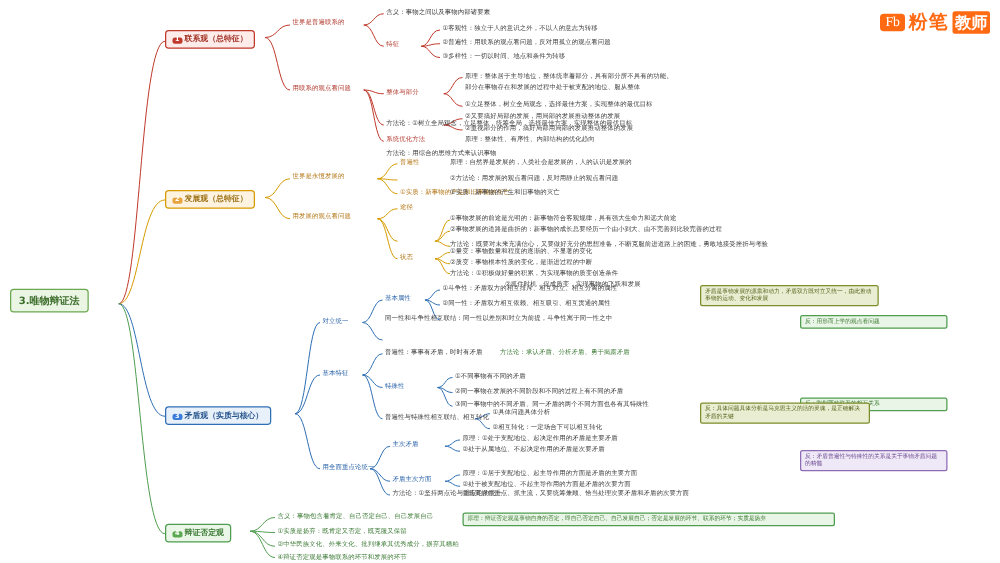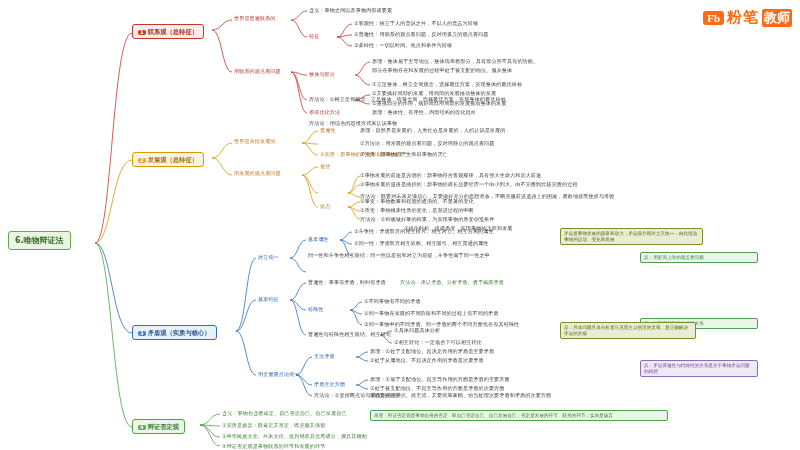--- a/index.html
+++ b/index.html
@@ -27,21 +27,21 @@
   .c-red{color:#b23a2e;}
   .c-orange{color:#b5781a;}
   .c-blue{color:#2a63a8;}
   .c-green{color:#3f7c38;}
   .c-dark{color:#3d3d3d;}
   .note{position:absolute;border-radius:2px;padding:1.5px 3px;font-size:4.6px;line-height:1.35;white-space:pre-line;}
   .note-olive{border:1px solid #7f8c2a;background:#e9eed2;color:#55621a;}
   .note-green{border:1px solid #4f9d4f;background:#e9f5e6;color:#3b7a33;}
   .note-purple{border:1px solid #8e6bb5;background:#efe8f6;color:#6c4b93;}
   .logo{position:absolute;right:8px;top:8px;display:flex;align-items:center;gap:3px;}
-  .logo .fb{background:#ff6a13;color:#fff;font-weight:bold;font-size:11px;border-radius:3px;padding:1px 4px;font-family:"Liberation Serif",serif;text-align:right;}
+  .logo .fb{background:#ff6a13;color:#fff;font-weight:normal;font-size:11px;border-radius:3px;padding:1px 4px;font-family:"Liberation Serif",serif;text-align:right;}
   .logo .cn{color:#ff6a13;font-weight:bold;font-size:15px;letter-spacing:1px;}
   .logo .js{background:#ff6a13;color:#fff;font-weight:bold;font-size:13px;padding:0 2px;border-radius:2px;}
 </style>
 </head>
 <body>
 
 <div id="root">
 
   <svg class="lines" viewBox="0 0 800 450">
     <g fill="none" stroke-width="0.8">
@@ -111,21 +111,21 @@
       <path d="M200,425 C210,425 210,446 220,446" stroke="#4f9d4f"></path>
     </g>
   </svg>
 
   <div class="logo">
     <span class="fb">Fb</span>
     <span class="cn">粉笔</span>
     <span class="js">教师</span>
   </div>
 
-  <div class="node root-node" style="left:8px;top:231px;">6.唯物辩证法</div>
+  <div class="node root-node" style="left:8px;top:231px;">3.唯物辩证法</div>
 
   <div class="node lvl1 l1-a" style="left:132px;top:24px;">
     <span class="badge">1</span><span>联系观（总特征）</span>
   </div>
   <div class="node lvl1 l1-b" style="left:132px;top:152px;">
     <span class="badge">2</span><span>发展观（总特征）</span>
   </div>
   <div class="node lvl1 l1-c" style="left:132px;top:325px;">
     <span class="badge">3</span><span>矛盾观（实质与核心）</span>
   </div>

